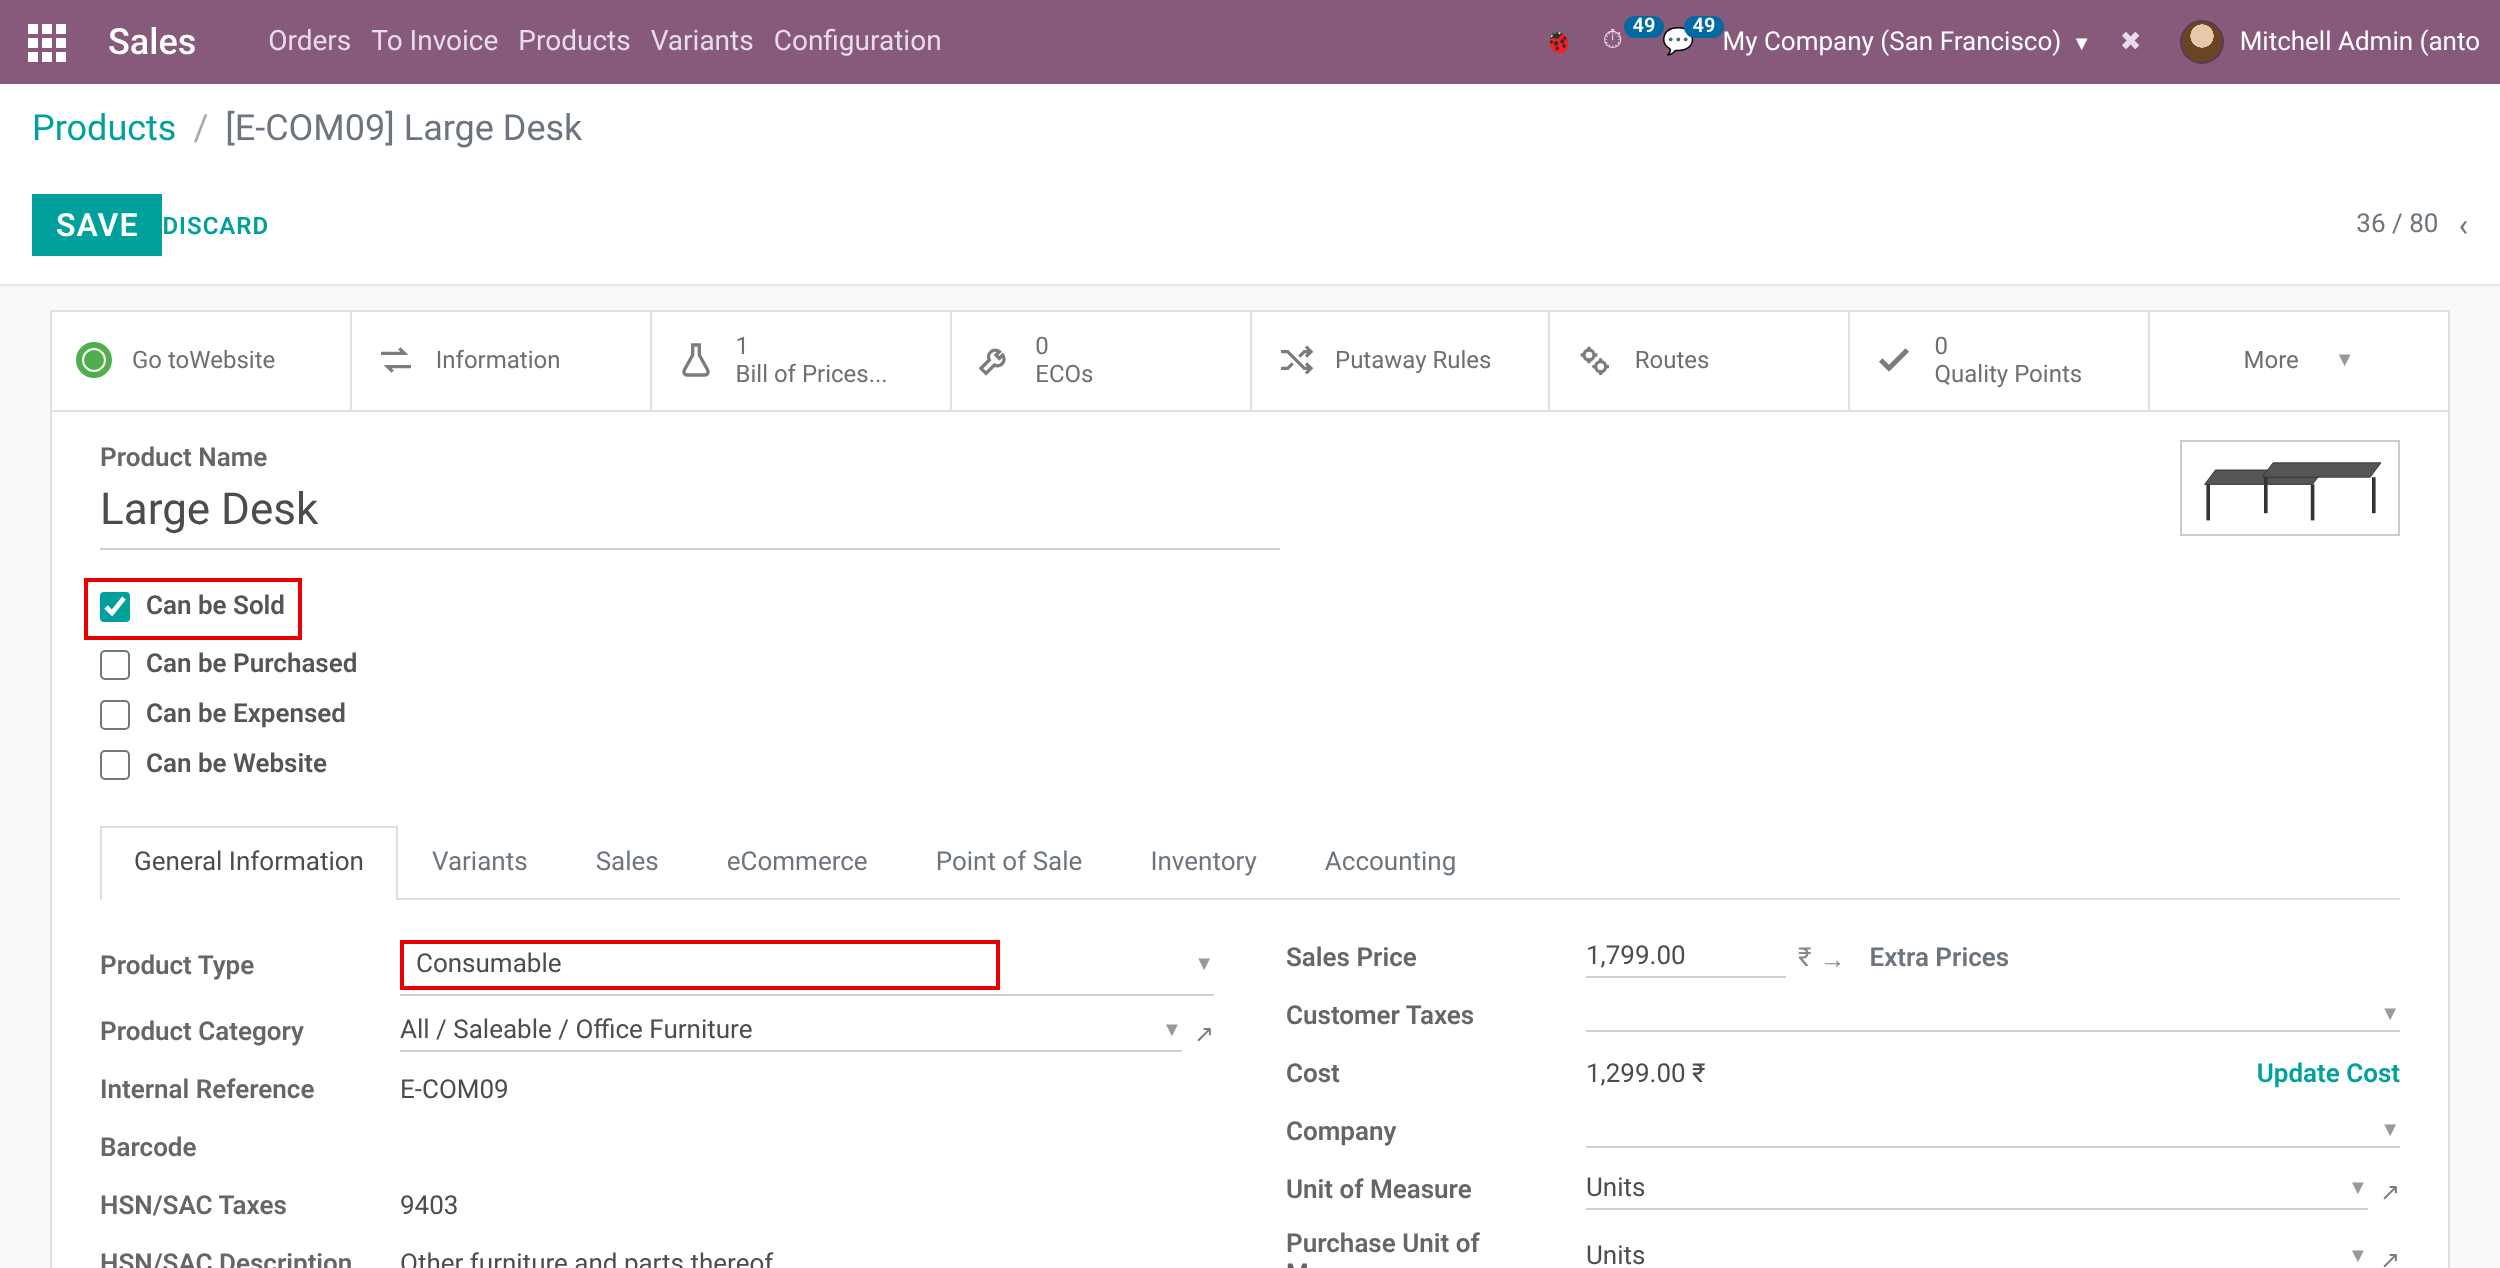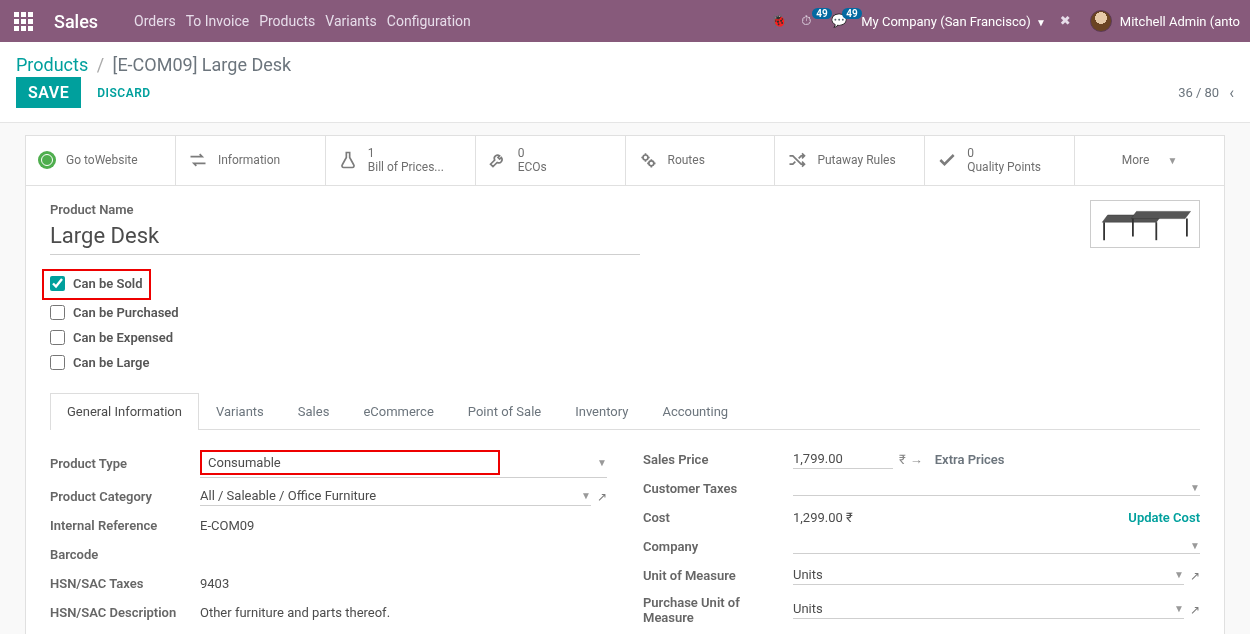--- a/index.html
+++ b/index.html
@@ -14,27 +14,27 @@
 .nav-right { margin-left:auto; display:flex; align-items:center; gap:14px; }
 .badge-wrap { position:relative; }
 .badge { position:absolute; top:-5px; left:11px; background:#0369a1; color:#fff; font-size:10px; border-radius:8px; padding:0 4px; font-weight:600; }
 .nav-right .ic { width:16px; height:16px; display:inline-block; color:#e7ddea; }
 .company { font-size:13px; color:#fff; }
 .caret { font-size:10px; margin-left:2px; }
 .avatar { width:22px; height:22px; border-radius:50%; background: radial-gradient(circle at 50% 35%, #e6c9a8 35%, #6b4423 36%); border:1px solid #5b3a55; }
 .user { font-size:13px; color:#fff; margin-left:-6px; }
 
 .crumbs-bar { background:#fff; padding:12px 16px 14px; border-bottom:1px solid #e5e5e5; }
-.crumbs { font-size:18px; margin-bottom:2px; }
+.crumbs { font-size:18px; margin-bottom:22px; }
 .crumb-link { color:#00a09d; cursor:pointer; }
 .crumb-sep { color:#aaa; margin:0 4px; }
 .crumb-current { color:#6c757d; }
 .action-row { display:flex; align-items:center; }
 .btn-save { background:#00a09d; color:#fff; border:none; padding:6px 12px; font-size:16px; font-weight:600; letter-spacing:.5px; cursor:pointer; }
-.btn-discard { color:#00a09d; font-size:12px; font-weight:600; letter-spacing:.5px; margin-left:16px; cursor:pointer; }
+.btn-discard { color:#00a09d; font-size:12px; font-weight:600; letter-spacing:.5px; cursor:pointer; }
 .pager { margin-left:auto; color:#6c757d; font-size:13px; display:flex; align-items:center; gap:10px; }
 .pager-arrow{cursor:pointer; font-size:16px; color:#6c757d;}
 
 .sheet-wrap { padding:0 16px; }
 .sheet { background:#fff; border:1px solid #e0e0e0; margin-top:12px; max-width:1200px; margin-left:auto; margin-right:auto; }
 
 .stat-row { display:flex; border-bottom:1px solid #e0e0e0; }
 .stat { flex:1; border-right:1px solid #e0e0e0; padding:10px 12px; display:flex; align-items:center; gap:10px; cursor:pointer; min-height:42px; }
 .stat:last-child { border-right:none; }
 .stat-icon { width:20px; height:20px; color:#7c7c7c; }
@@ -147,31 +147,31 @@
       <span class="stat-text"><span class="num">1</span><span>Bill of Prices...</span></span>
     </div>
     <div class="stat">
       <svg class="stat-icon" viewBox="0 0 24 24" fill="none" stroke="currentColor" stroke-width="2">
             <path d="M14 7a4 4 0 00-6 5l-5 5 3 3 5-5a4 4 0 005-6l-2 2-2-2 2-2z"></path>
           </svg>
       <span class="stat-text"><span class="num">0</span><span>ECOs</span></span>
     </div>
     <div class="stat">
       <svg class="stat-icon" viewBox="0 0 24 24" fill="none" stroke="currentColor" stroke-width="2">
+            <path d="M3 7h4l10 10h4M3 17h4l3-3M14 10l3-3h4M18 4l3 3-3 3M18 14l3 3-3 3"></path>
+          </svg>
+      <span class="stat-text"><span>Putaway Rules</span></span>
+    </div>
+    <div class="stat">
+      <svg class="stat-icon" viewBox="0 0 24 24" fill="none" stroke="currentColor" stroke-width="2">
             <circle cx="9" cy="9" r="3"></circle>
             <circle cx="16" cy="16" r="3"></circle>
             <path d="M9 4v2M9 12v2M4 9h2M12 9h2M16 11v2M16 19v2M11 16h2M19 16h2"></path>
           </svg>
       <span class="stat-text"><span>Routes</span></span>
-    </div>
-    <div class="stat">
-      <svg class="stat-icon" viewBox="0 0 24 24" fill="none" stroke="currentColor" stroke-width="2">
-            <path d="M3 7h4l10 10h4M3 17h4l3-3M14 10l3-3h4M18 4l3 3-3 3M18 14l3 3-3 3"></path>
-          </svg>
-      <span class="stat-text"><span>Putaway Rules</span></span>
     </div>
     <div class="stat">
       <svg class="stat-icon" viewBox="0 0 24 24" fill="none" stroke="currentColor" stroke-width="3">
             <path d="M4 12l5 5L20 6"></path>
           </svg>
       <span class="stat-text"><span class="num">0</span><span>Quality Points</span></span>
     </div>
     <div class="stat" style="justify-content:center;">
       <span class="stat-text"><span>More</span></span>
       <span class="dd-caret" style="margin-left:8px;">▼</span>
@@ -204,21 +204,21 @@
       <label class="chk">
             <input type="checkbox" style="">
             <span>Can be Purchased</span>
           </label>
       <label class="chk">
             <input type="checkbox" style="">
             <span>Can be Expensed</span>
           </label>
       <label class="chk">
             <input type="checkbox" style="">
-            <span>Can be Large</span>
+            <span>Can be Website</span>
           </label>
     </div>
 
     <div class="tabs">
       <div class="tab active">General Information</div>
       <div class="tab">Variants</div>
       <div class="tab">Sales</div>
       <div class="tab">eCommerce</div>
       <div class="tab">Point of Sale</div>
       <div class="tab">Inventory</div>

